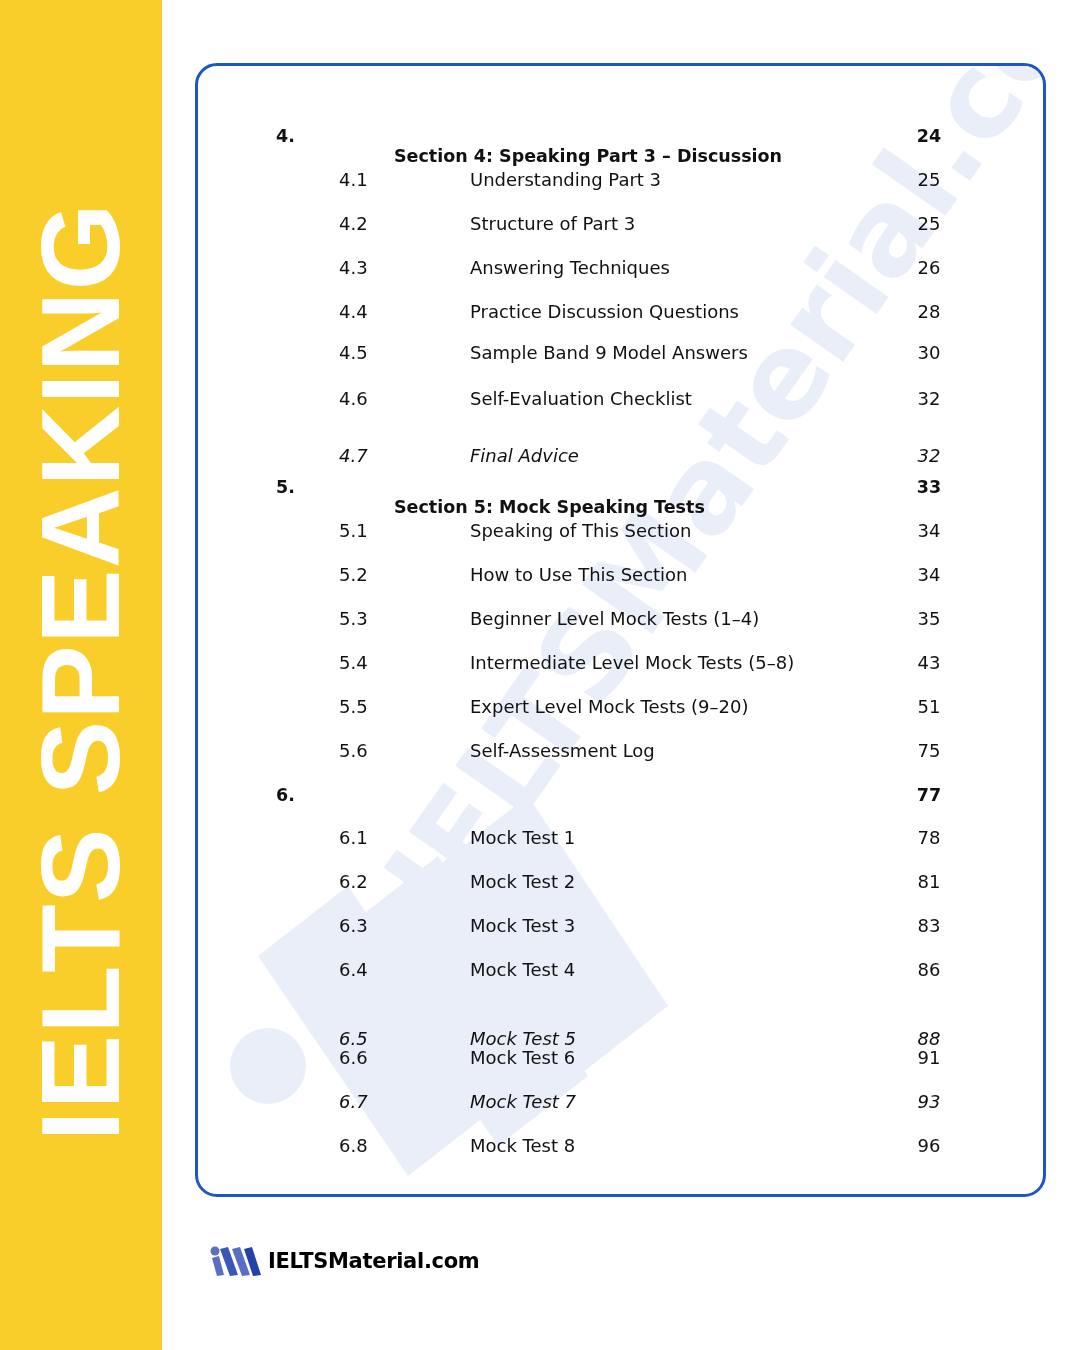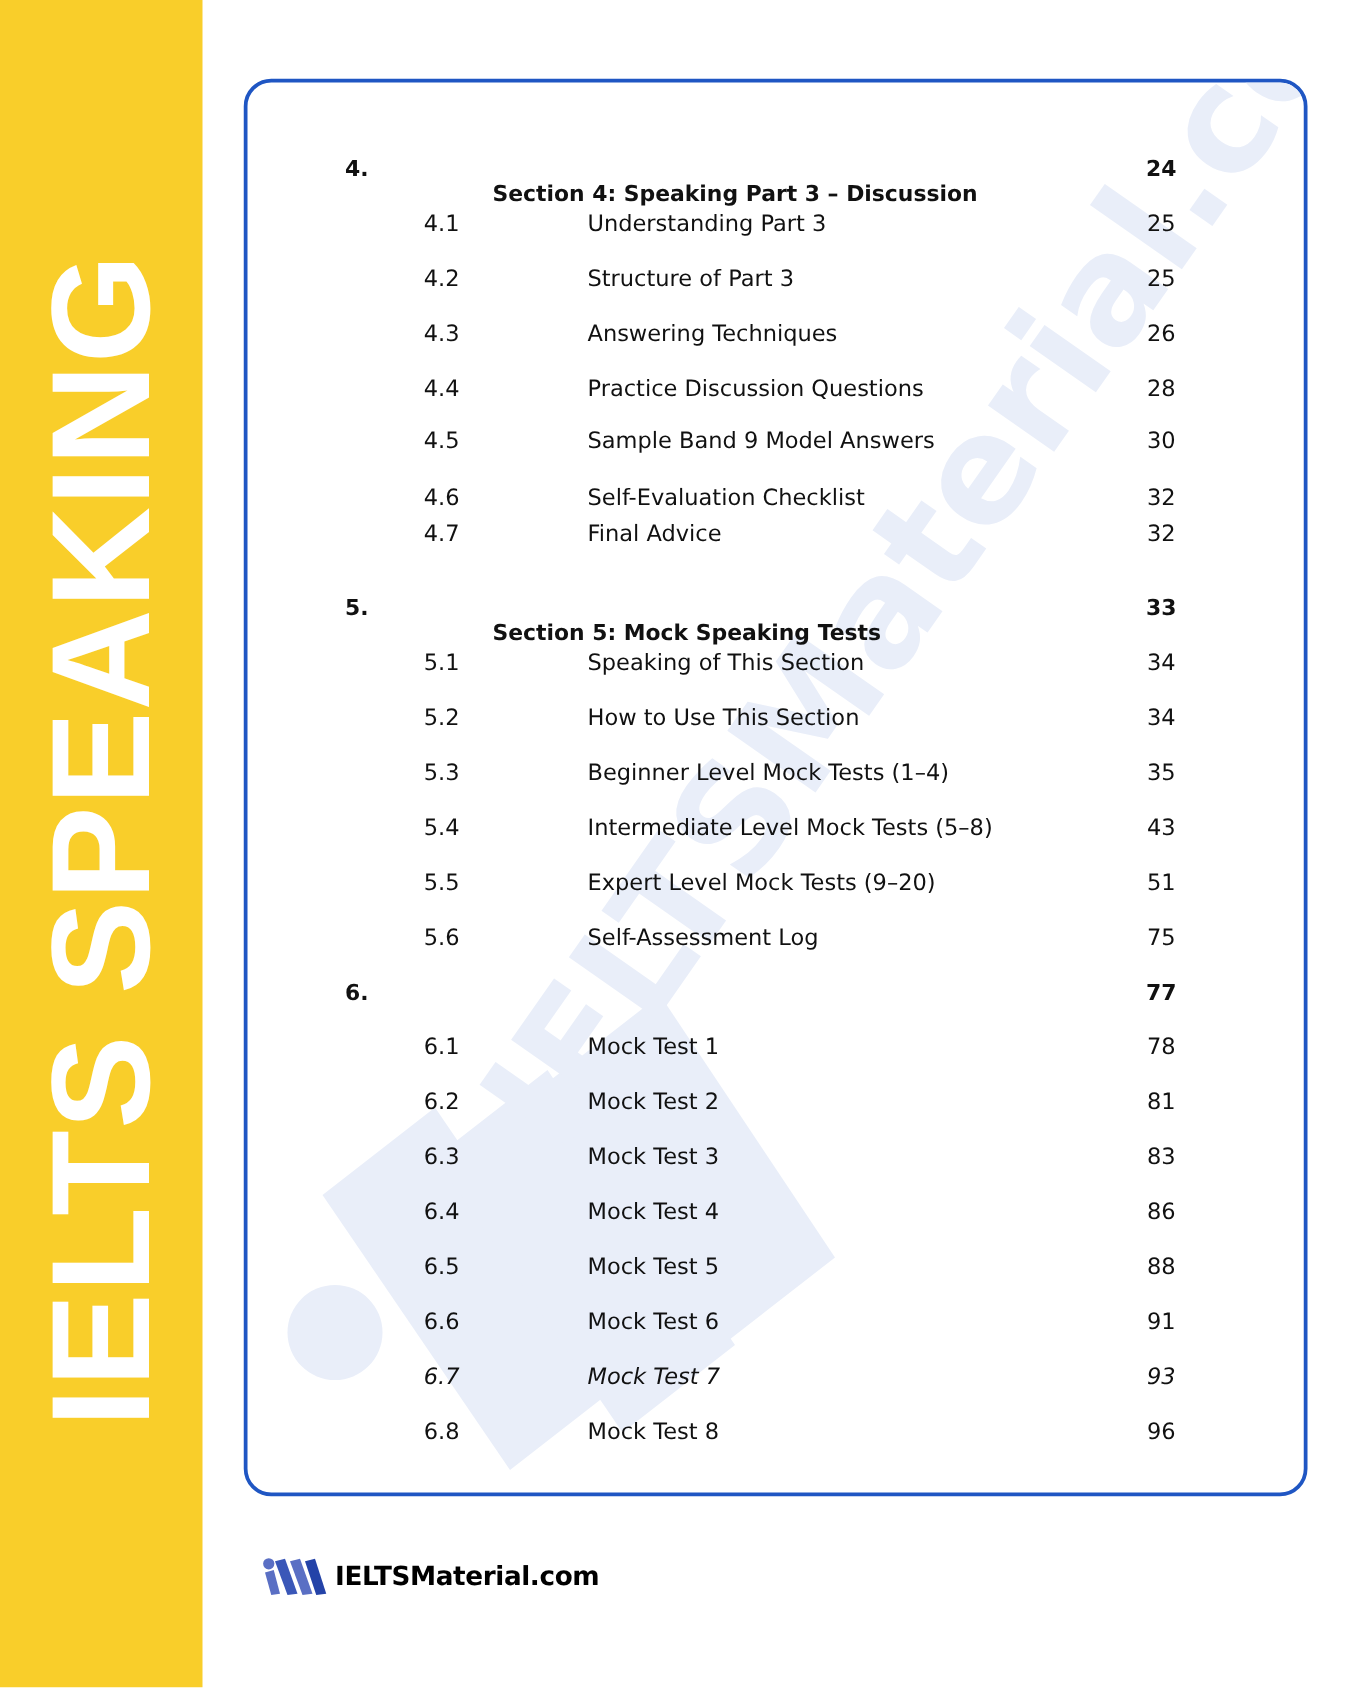--- a/index.html
+++ b/index.html
@@ -102,21 +102,21 @@
       <div class="toc-row sub" style="top: 272px;">
         <span class="num">4.5</span>
         <span class="title">Sample Band 9 Model Answers</span>
         <span class="page">30</span>
       </div>
       <div class="toc-row sub" style="top: 318.4px;">
         <span class="num">4.6</span>
         <span class="title">Self-Evaluation Checklist</span>
         <span class="page">32</span>
       </div>
-      <div class="toc-row sub" style="top: 347px;">
+      <div class="toc-row sub" style="top: 375px; font-style: italic;">
         <span class="num">4.7</span>
         <span class="title">Final Advice</span>
         <span class="page">32</span>
       </div>
       <div class="toc-row section" style="top: 406.2px;">
         <span class="num">5.</span>
         <span class="title">Section 5: Mock Speaking Tests</span>
         <span class="page">33</span>
       </div>
       <div class="toc-row sub" style="top: 450.1px;">
@@ -166,21 +166,21 @@
       <div class="toc-row sub" style="top: 845.2px;">
         <span class="num">6.3</span>
         <span class="title">Mock Test 3</span>
         <span class="page">83</span>
       </div>
       <div class="toc-row sub" style="top: 889.1px;">
         <span class="num">6.4</span>
         <span class="title">Mock Test 4</span>
         <span class="page">86</span>
       </div>
-      <div class="toc-row sub" style="top: 933px;">
+      <div class="toc-row sub" style="top: 958px; font-style: italic;">
         <span class="num">6.5</span>
         <span class="title">Mock Test 5</span>
         <span class="page">88</span>
       </div>
       <div class="toc-row sub" style="top: 976.9px;">
         <span class="num">6.6</span>
         <span class="title">Mock Test 6</span>
         <span class="page">91</span>
       </div>
       <div class="toc-row sub" style="top: 1020.8px; font-style: italic;">

